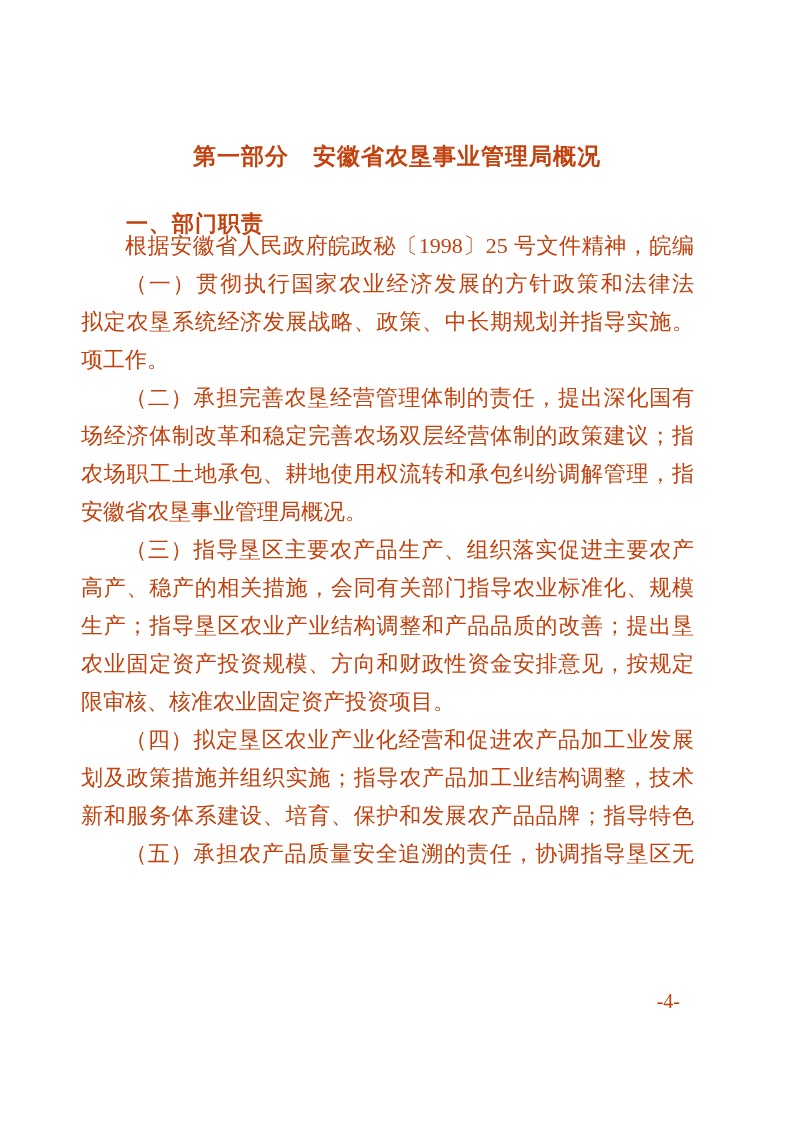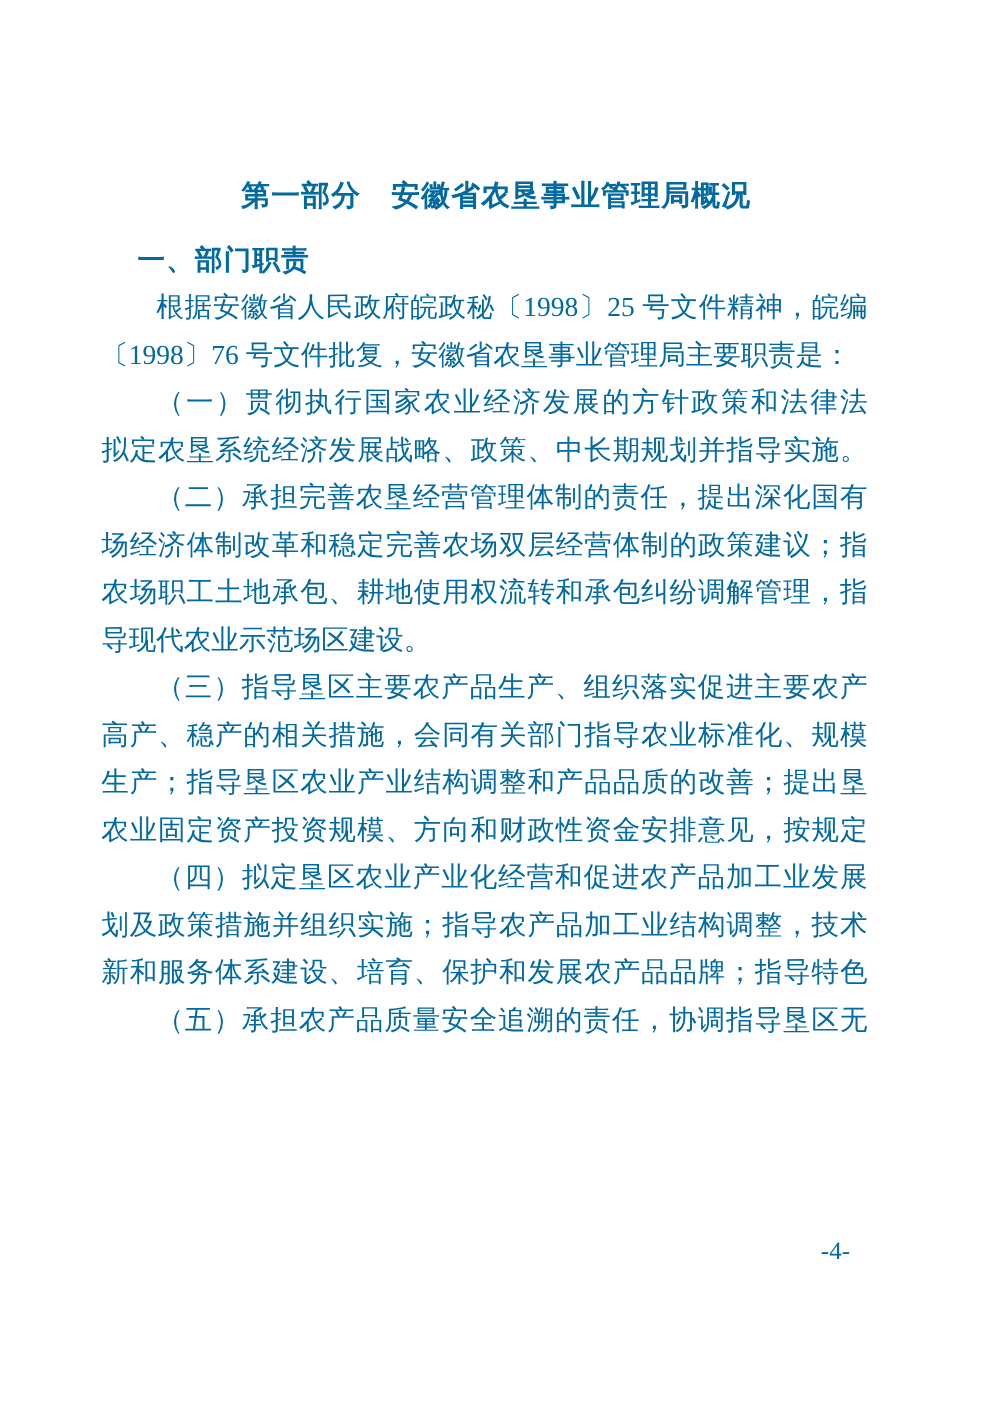--- a/index.html
+++ b/index.html
@@ -5,21 +5,21 @@
   html, body {
     margin: 0;
     padding: 0;
     background: #ffffff;
   }
   .page {
     position: relative;
     width: 794px;
     height: 1123px;
     background: #ffffff;
-    color: #0369a1;
+    color: #c2410c;
     overflow: hidden;
     text-decoration: underline;
   }
   .doc-title {
     position: absolute;
     top: 137px;
     left: 0;
     width: 794px;
     height: 38px;
     line-height: 38px;
@@ -32,21 +32,21 @@
   }
   .section-heading {
     position: absolute;
     top: 189px;
     left: 110px;
     height: 38px;
     line-height: 38px;
     font-family: "Liberation Sans", "DejaVu Sans", sans-serif;
     font-weight: bold;
     font-size: 22px;
-    margin: 0;
+    margin: 16px;
     letter-spacing: 1px;
   }
   .body-text {
     position: absolute;
     top: 227px;
     left: 81px;
     width: 613px;
     font-family: "Liberation Serif", "DejaVu Serif", serif;
     font-size: 22px;
   }
@@ -77,31 +77,32 @@
 </head>
 <body>
 
 <div class="page">
   <h1 class="doc-title">第一部分　安徽省农垦事业管理局概况</h1>
 
   <h2 class="section-heading">一、部门职责</h2>
 
   <div class="body-text" id="body-lines">
       <div class="body-line indent">根据安徽省人民政府皖政秘〔1998〕25 号文件精神，皖编办</div>
-      <div class="body-line no-fill">〔1998〕76 号文件批复，安徽省农垦事业管理局主要职责是：</div>
       <div class="body-line indent">（一）贯彻执行国家农业经济发展的方针政策和法律法规，</div>
       <div class="body-line">拟定农垦系统经济发展战略、政策、中长期规划并指导实施。指</div>
+      <div class="body-line no-fill">项工作。</div>
       <div class="body-line indent">（二）承担完善农垦经营管理体制的责任，提出深化国有农</div>
       <div class="body-line">场经济体制改革和稳定完善农场双层经营体制的政策建议；指导</div>
       <div class="body-line">农场职工土地承包、耕地使用权流转和承包纠纷调解管理，指导</div>
-      <div class="body-line no-fill">导现代农业示范场区建设。</div>
+      <div class="body-line no-fill">安徽省农垦事业管理局概况。</div>
       <div class="body-line indent">（三）指导垦区主要农产品生产、组织落实促进主要农产品</div>
       <div class="body-line">高产、稳产的相关措施，会同有关部门指导农业标准化、规模化</div>
       <div class="body-line">生产；指导垦区农业产业结构调整和产品品质的改善；提出垦区</div>
       <div class="body-line">农业固定资产投资规模、方向和财政性资金安排意见，按规定权</div>
+      <div class="body-line no-fill">限审核、核准农业固定资产投资项目。</div>
       <div class="body-line indent">（四）拟定垦区农业产业化经营和促进农产品加工业发展规</div>
       <div class="body-line">划及政策措施并组织实施；指导农产品加工业结构调整，技术创</div>
       <div class="body-line">新和服务体系建设、培育、保护和发展农产品品牌；指导特色农</div>
       <div class="body-line indent">（五）承担农产品质量安全追溯的责任，协调指导垦区无公</div>
     </div>
 
   <div class="page-number">-4-</div>
 </div>
 
 </body></html>

